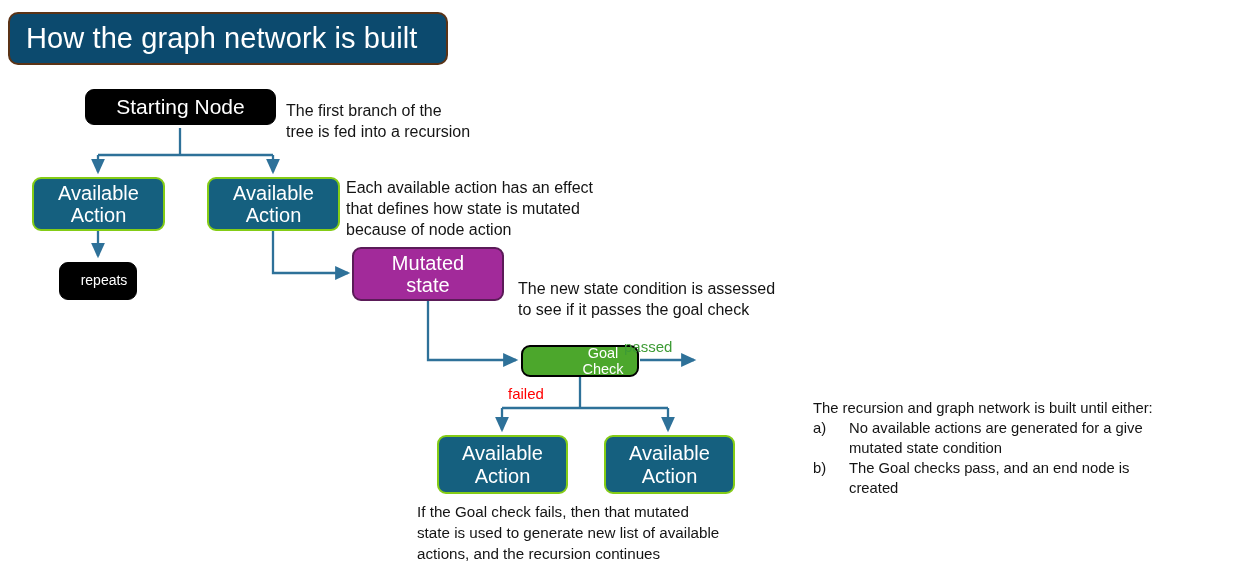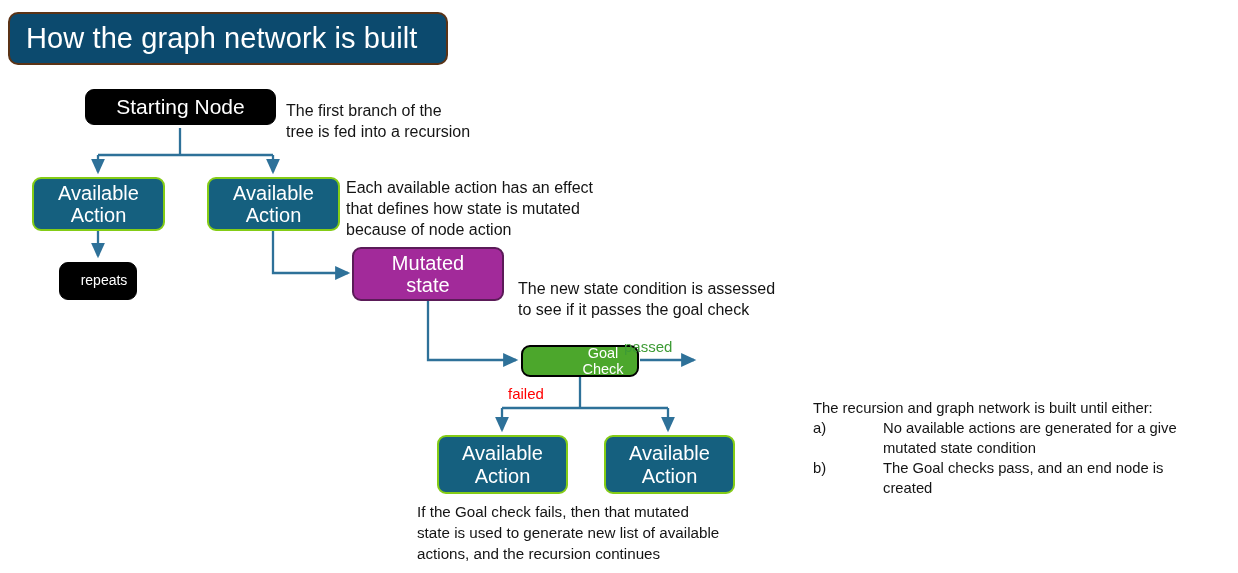--- a/index.html
+++ b/index.html
@@ -92,21 +92,20 @@
   }
   .list-row {
     display: flex;
   }
   .list-marker {
     width: 36px;
     flex: 0 0 36px;
   }
   .list-text {
     flex: 1 1 auto;
-    margin-left: 34px;
   }
 </style>
 </head>
 <body>
 
 <div id="canvas">
 
   <svg class="connectors" viewBox="0 0 1238 573" xmlns="http://www.w3.org/2000/svg">
     <defs>
       <marker id="arrowhead" markerWidth="7" markerHeight="7" refX="5.6" refY="3" orient="auto" markerUnits="strokeWidth">

